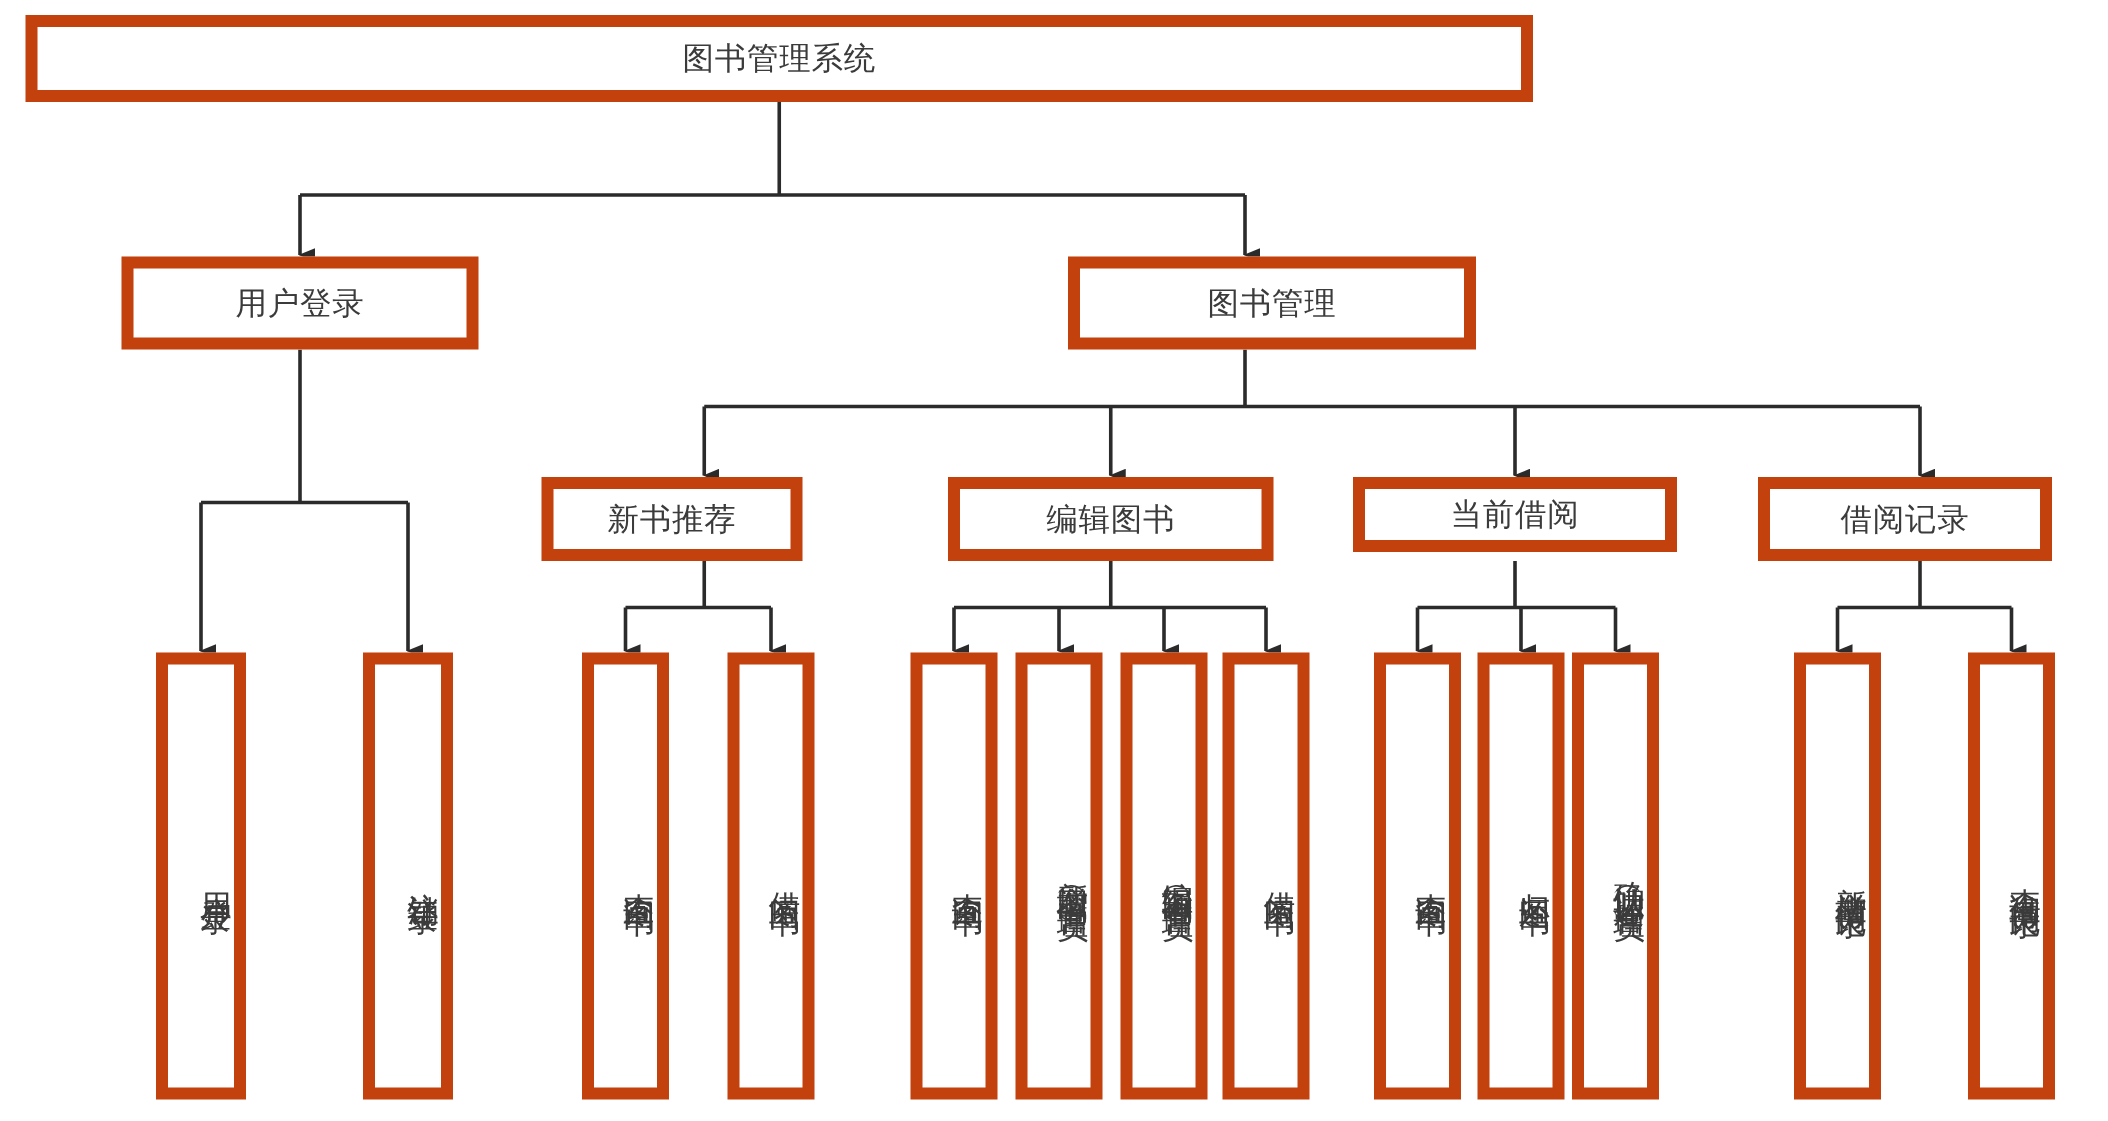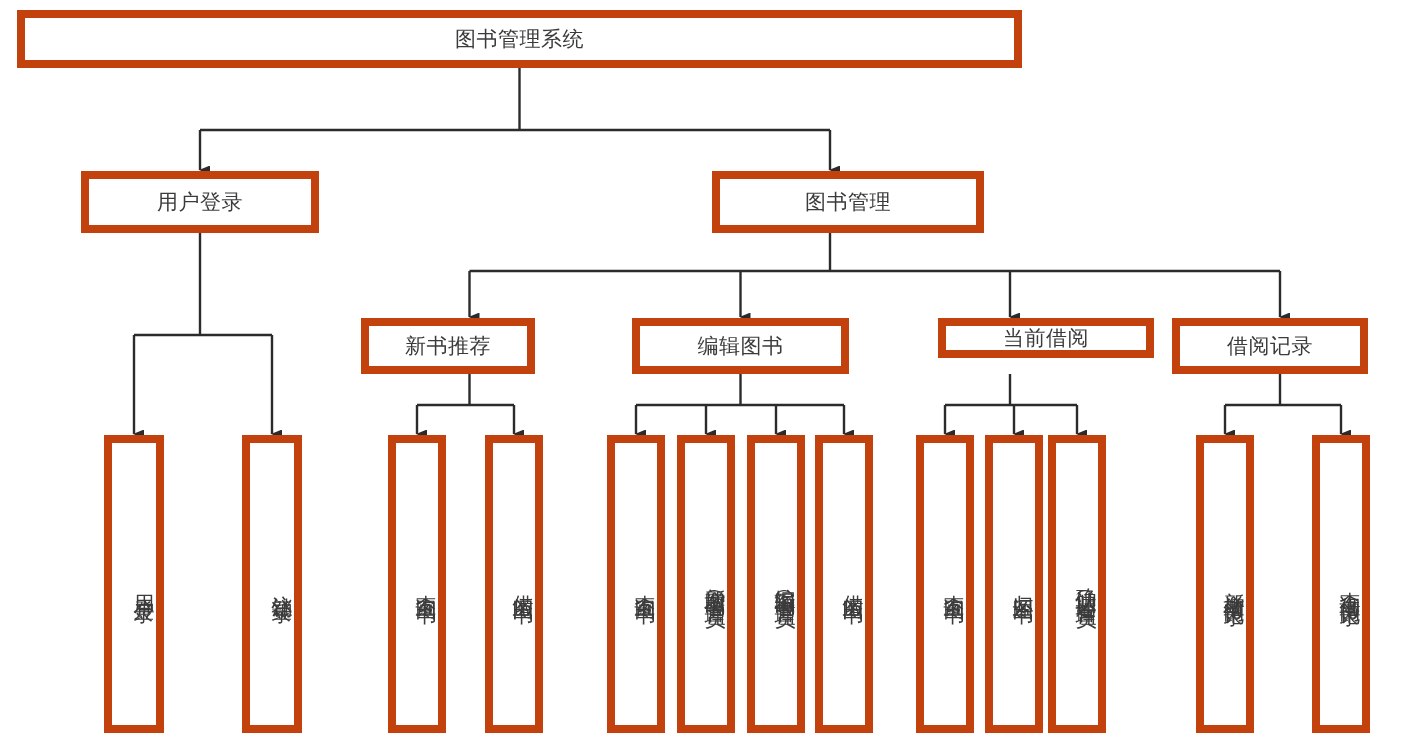--- a/index.html
+++ b/index.html
@@ -125,21 +125,21 @@
       </div>
       <div class="node horiz" style="left: 712px; top: 171px; width: 272px; height: 62px;">
         <span class="label">图书管理</span>
       </div>
       <div class="node horiz" style="left: 361px; top: 318px; width: 174px; height: 56px;">
         <span class="label">新书推荐</span>
       </div>
       <div class="node horiz" style="left: 632px; top: 318px; width: 217px; height: 56px;">
         <span class="label">编辑图书</span>
       </div>
-      <div class="node horiz" style="left: 938px; top: 318px; width: 216px; height: 40px;">
+      <div class="node horiz" style="left: 902px; top: 318px; width: 216px; height: 50px;">
         <span class="label">当前借阅</span>
       </div>
       <div class="node horiz" style="left: 1172px; top: 318px; width: 196px; height: 56px;">
         <span class="label">借阅记录</span>
       </div>
       <div class="node vert" style="left: 104px; top: 435px; width: 60px; height: 298px;">
         <span class="label">用户登录</span>
       </div>
       <div class="node vert" style="left: 242px; top: 435px; width: 60px; height: 298px;">
         <span class="label">注销登录</span>

